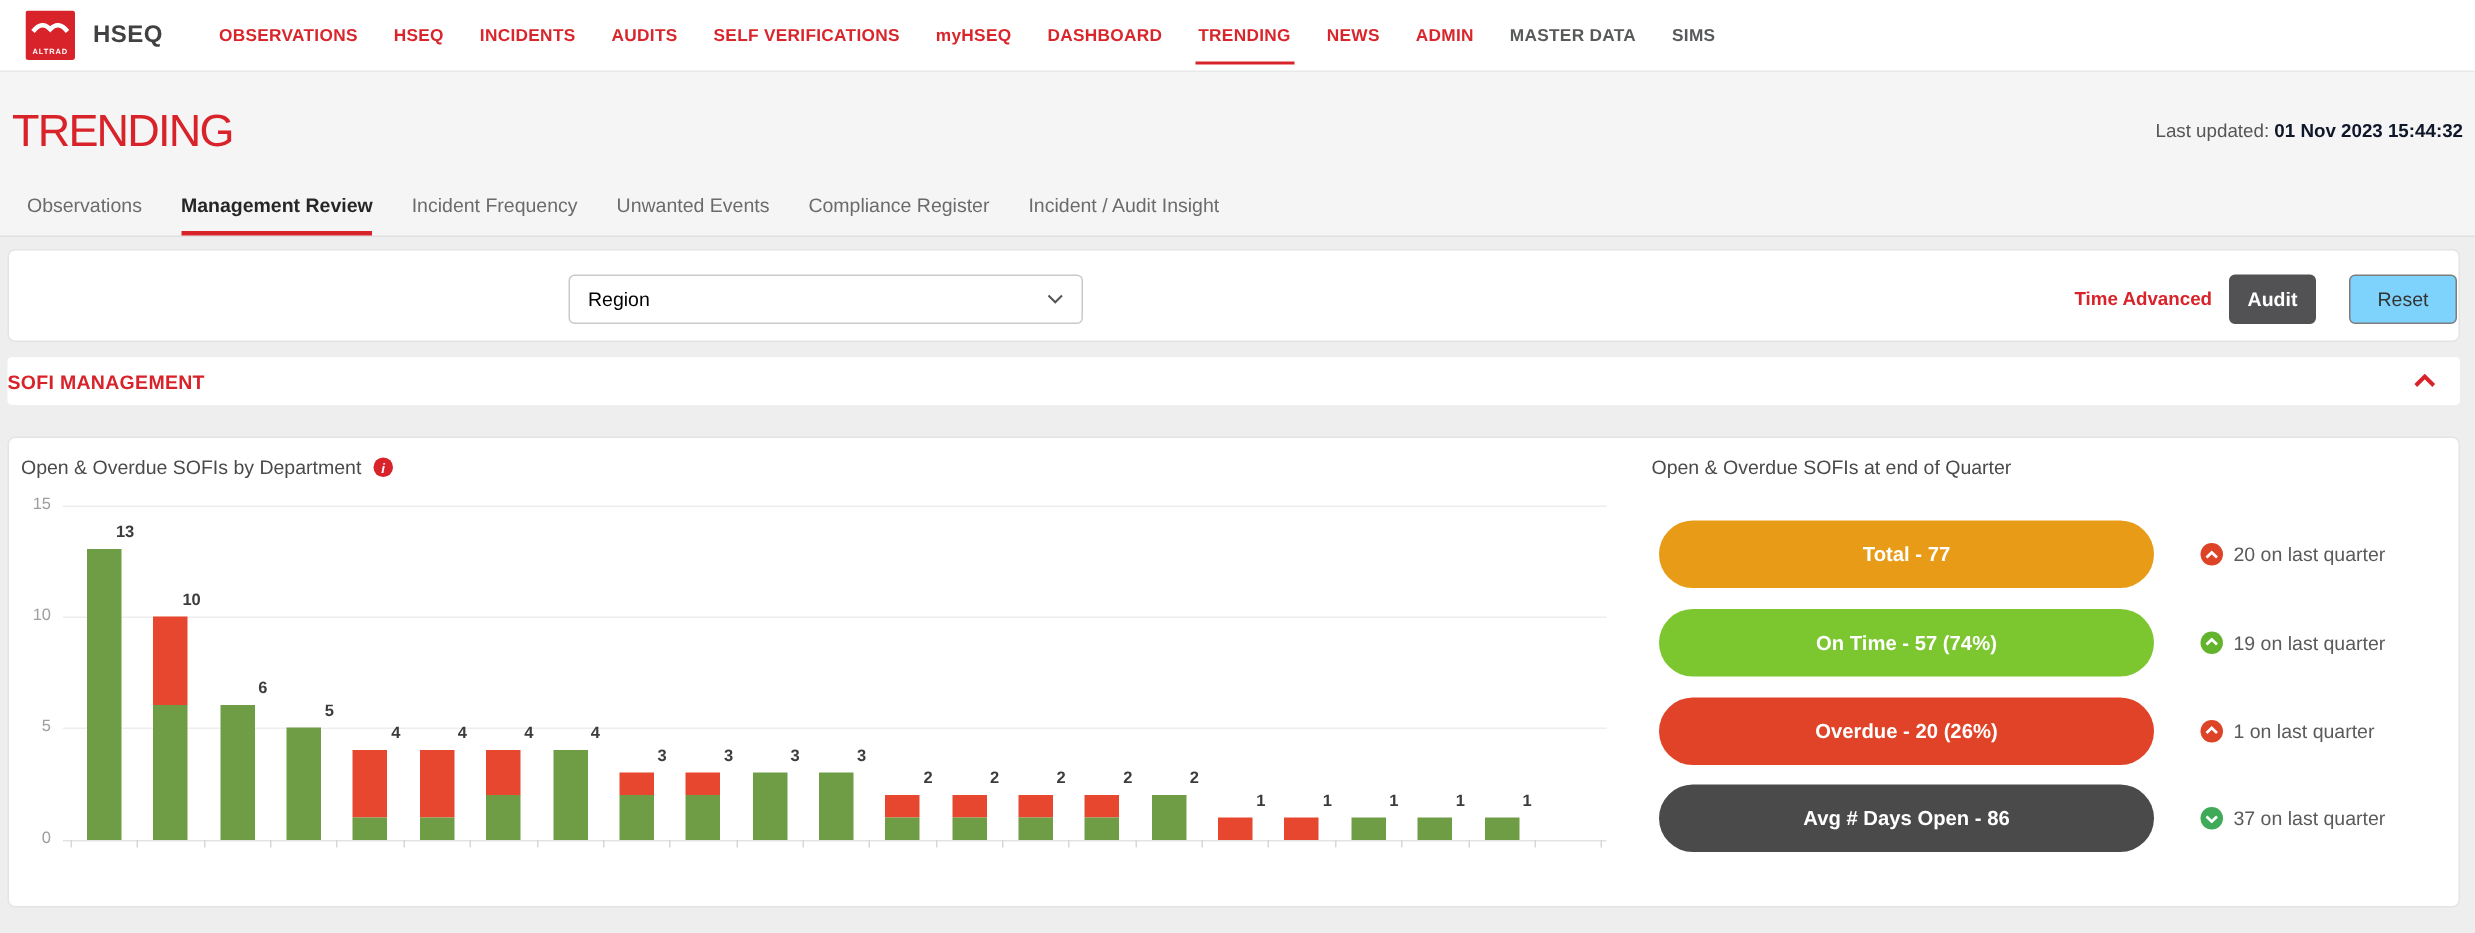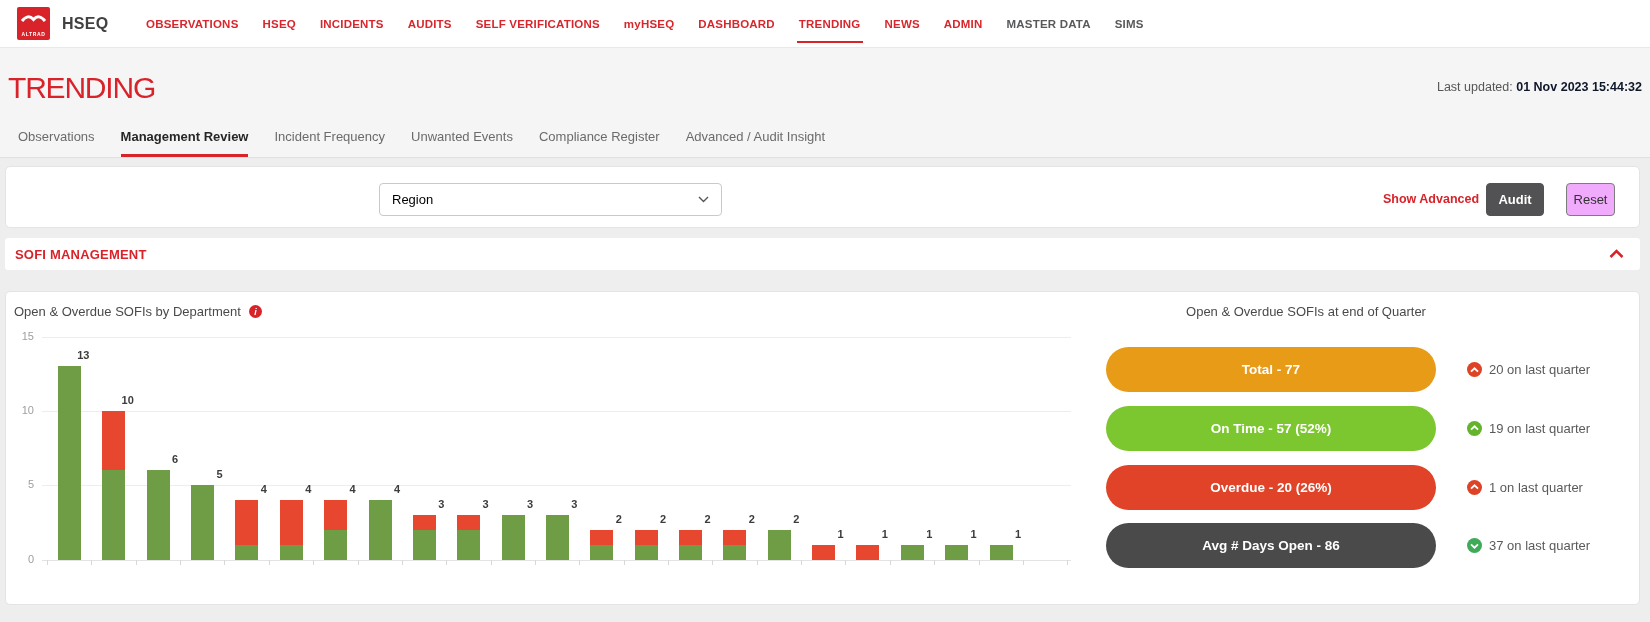--- a/index.html
+++ b/index.html
@@ -30,32 +30,32 @@
   .filter-card { top:166px; height:62px; }
   .field { position:absolute; top:16px; height:33px; border:1px solid #c9c9c9; border-radius:4px; background:#fff; display:flex; align-items:center; padding:0 12px; font-size:13px; color:#333; }
   .field .chev { margin-left:auto; }
   .field.region { color:#000000; }
   .search-field { position:absolute; top:16px; height:33px; border:1px solid #c9c9c9; border-radius:4px; background:#fff; display:flex; align-items:center; padding:0 10px; }
   .search-field input { border:none; outline:none; font-size:13px; color:#333; margin-left:8px; width:280px; font-family:"Liberation Sans",sans-serif; }
   .search-field input::placeholder { color:#8a8a8a; }
   .show-adv { position:absolute; top:25px; left:1377px; width:92px; font-size:12.5px; font-weight:700; color:#d8232a; cursor:pointer; white-space:nowrap; }
   .btn { position:absolute; top:16px; height:33px; border-radius:4px; font-size:13px; font-family:"Liberation Sans",sans-serif; cursor:pointer; }
   .btn-filter { left:1480px; width:58px; background:#525254; border:1px solid #525254; color:#fff; font-weight:700; }
-  .btn-reset { left:1560px; width:49px; background:#f0abfc; border:1px solid #7d7d7d; color:#333; }
+  .btn-reset { left:1560px; width:72px; background:#7dd3fc; border:1px solid #7d7d7d; color:#333; }
 
   
   .sofi-bar { position:absolute; left:5px; top:238px; width:1635px; height:32px; background:#fff; border-radius:3px; display:flex; align-items:center; }
-  .sofi-title { margin-left:10px; font-size:13px; font-weight:700; color:#d8232a; letter-spacing:0.2px; }
+  .sofi-title { margin-left:0; font-size:13px; font-weight:700; color:#d8232a; letter-spacing:0.2px; }
   .collapse-btn { position:absolute; right:16px; top:11px; cursor:pointer; }
 
   
   .chart-card { top:291px; height:314px; }
   .chart-title-row { position:absolute; left:8px; top:12px; font-size:13px; color:#4a4a4a; display:flex; align-items:center; gap:8px; }
   .info-ic { width:13px; height:13px; border-radius:50%; background:#d8232a; color:#fff; font-size:9px; font-weight:700; display:flex; align-items:center; justify-content:center; font-style:italic; }
-  .panel-title { position:absolute; left:1095px; top:12px; width:410px; text-align:center; font-size:13px; color:#4a4a4a; }
+  .panel-title { position:absolute; left:1095px; top:12px; width:410px; font-size:13px; color:#4a4a4a; }
   .gridline { position:absolute; height:1px; background:#ededed; }
   .gridline.zero { background:#e3e3e3; }
   .ytick-label { position:absolute; width:26px; text-align:right; font-size:11px; color:#9e9e9e; }
   .xtick { position:absolute; width:1px; height:5px; background:#d8d8d8; }
   .bar-stack { position:absolute; display:flex; flex-direction:column; }
   .bar-seg { width:100%; }
   .bar-label { position:absolute; width:40px; text-align:right; font-size:11px; font-weight:700; color:#3c3c3c; }
   .pill { position:absolute; left:1100px; width:330px; height:45px; border-radius:23px; display:flex; align-items:center; justify-content:center; color:#fff; font-size:13.5px; font-weight:700; }
   .delta-ic { position:absolute; left:1461px; width:15px; height:15px; border-radius:50%; display:flex; align-items:center; justify-content:center; }
   .delta-txt { position:absolute; left:1483px; font-size:13px; color:#5a5a5a; line-height:17px; }
@@ -94,32 +94,32 @@
     <div class="last-updated">
       <span>Last updated:</span>
       <b>01 Nov 2023 15:44:32</b>
     </div>
     <div class="tabs" id="tab-bar">
         <span class="tab">Observations</span>
         <span class="tab active">Management Review</span>
         <span class="tab">Incident Frequency</span>
         <span class="tab">Unwanted Events</span>
         <span class="tab">Compliance Register</span>
-        <span class="tab">Advanced / Audit Insight</span>
+        <span class="tab">Incident / Audit Insight</span>
       </div>
   </div>
 
   <div class="card filter-card">
     <div class="field region" style="left:373px; width:343px;">
       <span>Region</span>
       <svg class="chev" width="11" height="7" viewBox="0 0 11 7">
           <polyline points="1,1 5.5,5.5 10,1" fill="none" stroke="#555" stroke-width="1.4"></polyline>
         </svg>
     </div>
-    <a class="show-adv">Show Advanced</a>
+    <a class="show-adv">Time Advanced</a>
     <button class="btn btn-filter">Audit</button>
     <button class="btn btn-reset">Reset</button>
   </div>
 
   <div class="sofi-bar">
     <span class="sofi-title">SOFI MANAGEMENT</span>
     <svg class="collapse-btn" width="15" height="10" viewBox="0 0 15 10">
         <polyline points="1.5,8 7.5,2 13.5,8" fill="none" stroke="#d8232a" stroke-width="2.6"></polyline>
       </svg>
   </div>
@@ -263,21 +263,21 @@
       </div>
     <div class="panel-title">Open &amp; Overdue SOFIs at end of Quarter</div>
     <div id="pills">
         <div class="pill" style="top: 55px; background: rgb(232, 155, 23);">Total - 77</div>
         <div class="delta-ic" style="top: 70px; background: rgb(221, 67, 39);">
           <svg width="9" height="6" viewBox="0 0 9 6">
             <polyline points="1,4.7 4.5,1.3 8,4.7" fill="none" stroke="#fff" stroke-width="1.8"></polyline>
           </svg>
         </div>
         <div class="delta-txt" style="top: 69px;">20 on last quarter</div>
-        <div class="pill" style="top: 113.8px; background: rgb(124, 198, 47);">On Time - 57 (52%)</div>
+        <div class="pill" style="top: 113.8px; background: rgb(124, 198, 47);">On Time - 57 (74%)</div>
         <div class="delta-ic" style="top: 128.8px; background: rgb(100, 179, 44);">
           <svg width="9" height="6" viewBox="0 0 9 6">
             <polyline points="1,4.7 4.5,1.3 8,4.7" fill="none" stroke="#fff" stroke-width="1.8"></polyline>
           </svg>
         </div>
         <div class="delta-txt" style="top: 127.8px;">19 on last quarter</div>
         <div class="pill" style="top: 172.6px; background: rgb(224, 67, 40);">Overdue - 20 (26%)</div>
         <div class="delta-ic" style="top: 187.6px; background: rgb(221, 67, 39);">
           <svg width="9" height="6" viewBox="0 0 9 6">
             <polyline points="1,4.7 4.5,1.3 8,4.7" fill="none" stroke="#fff" stroke-width="1.8"></polyline>

